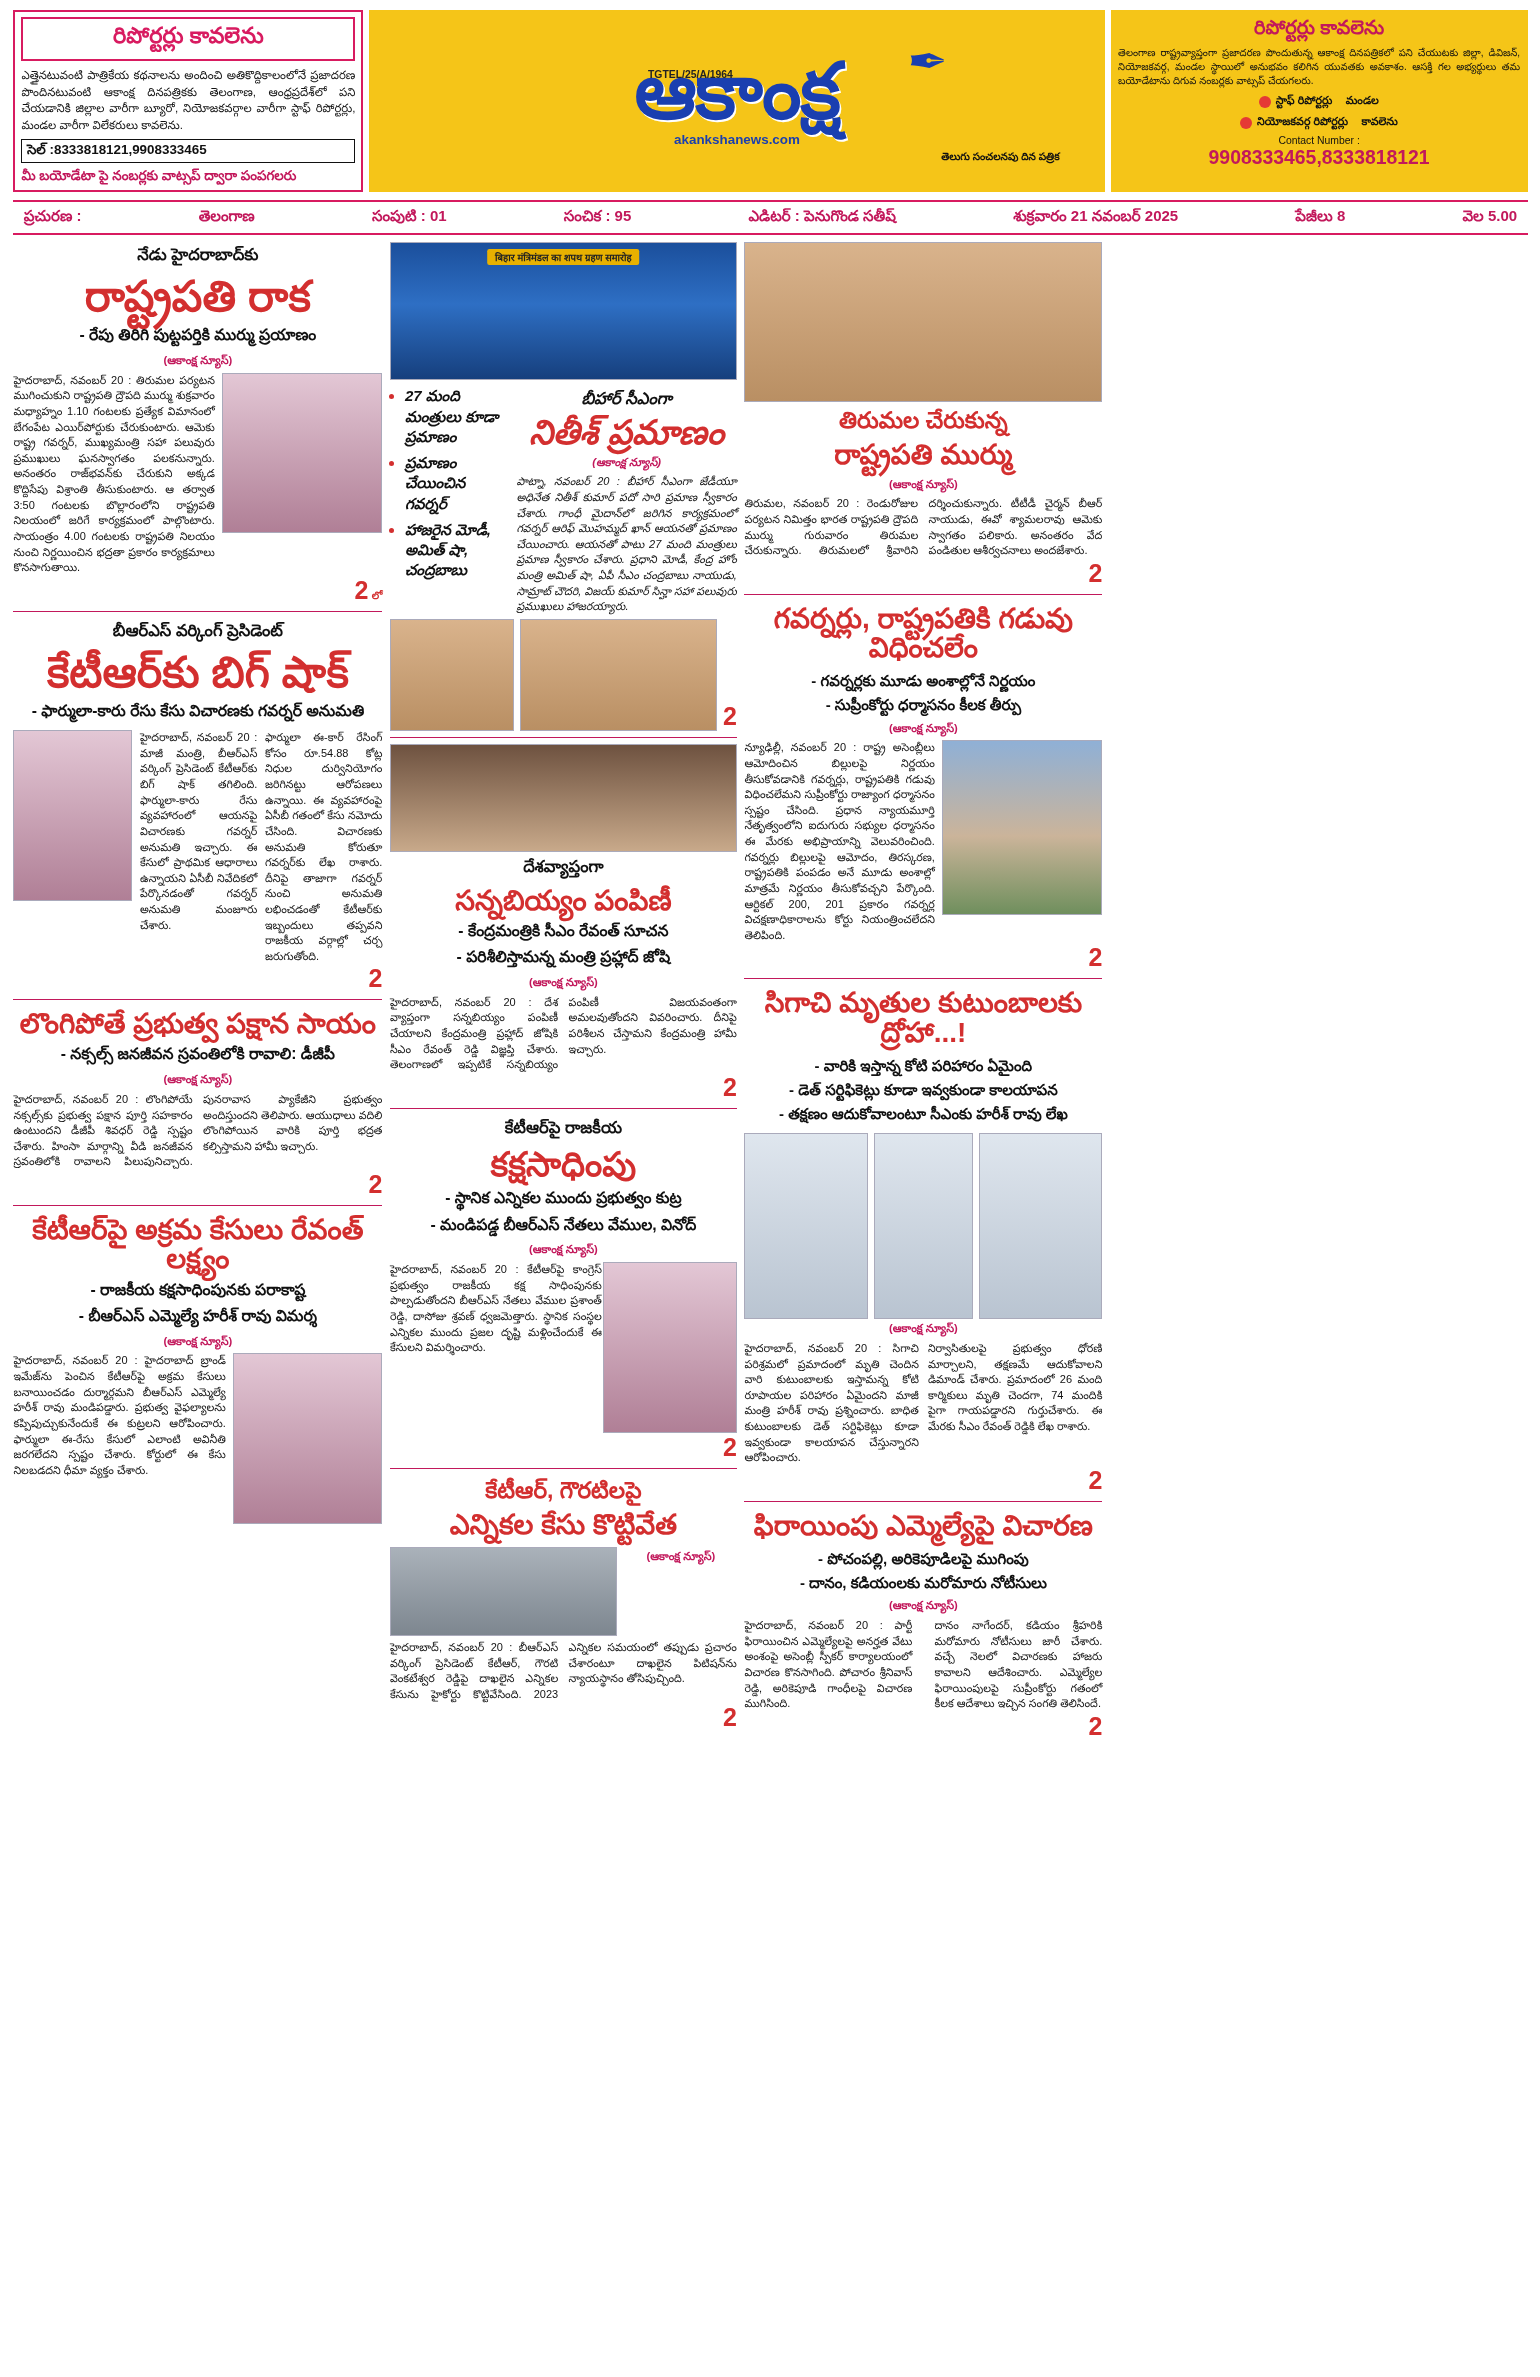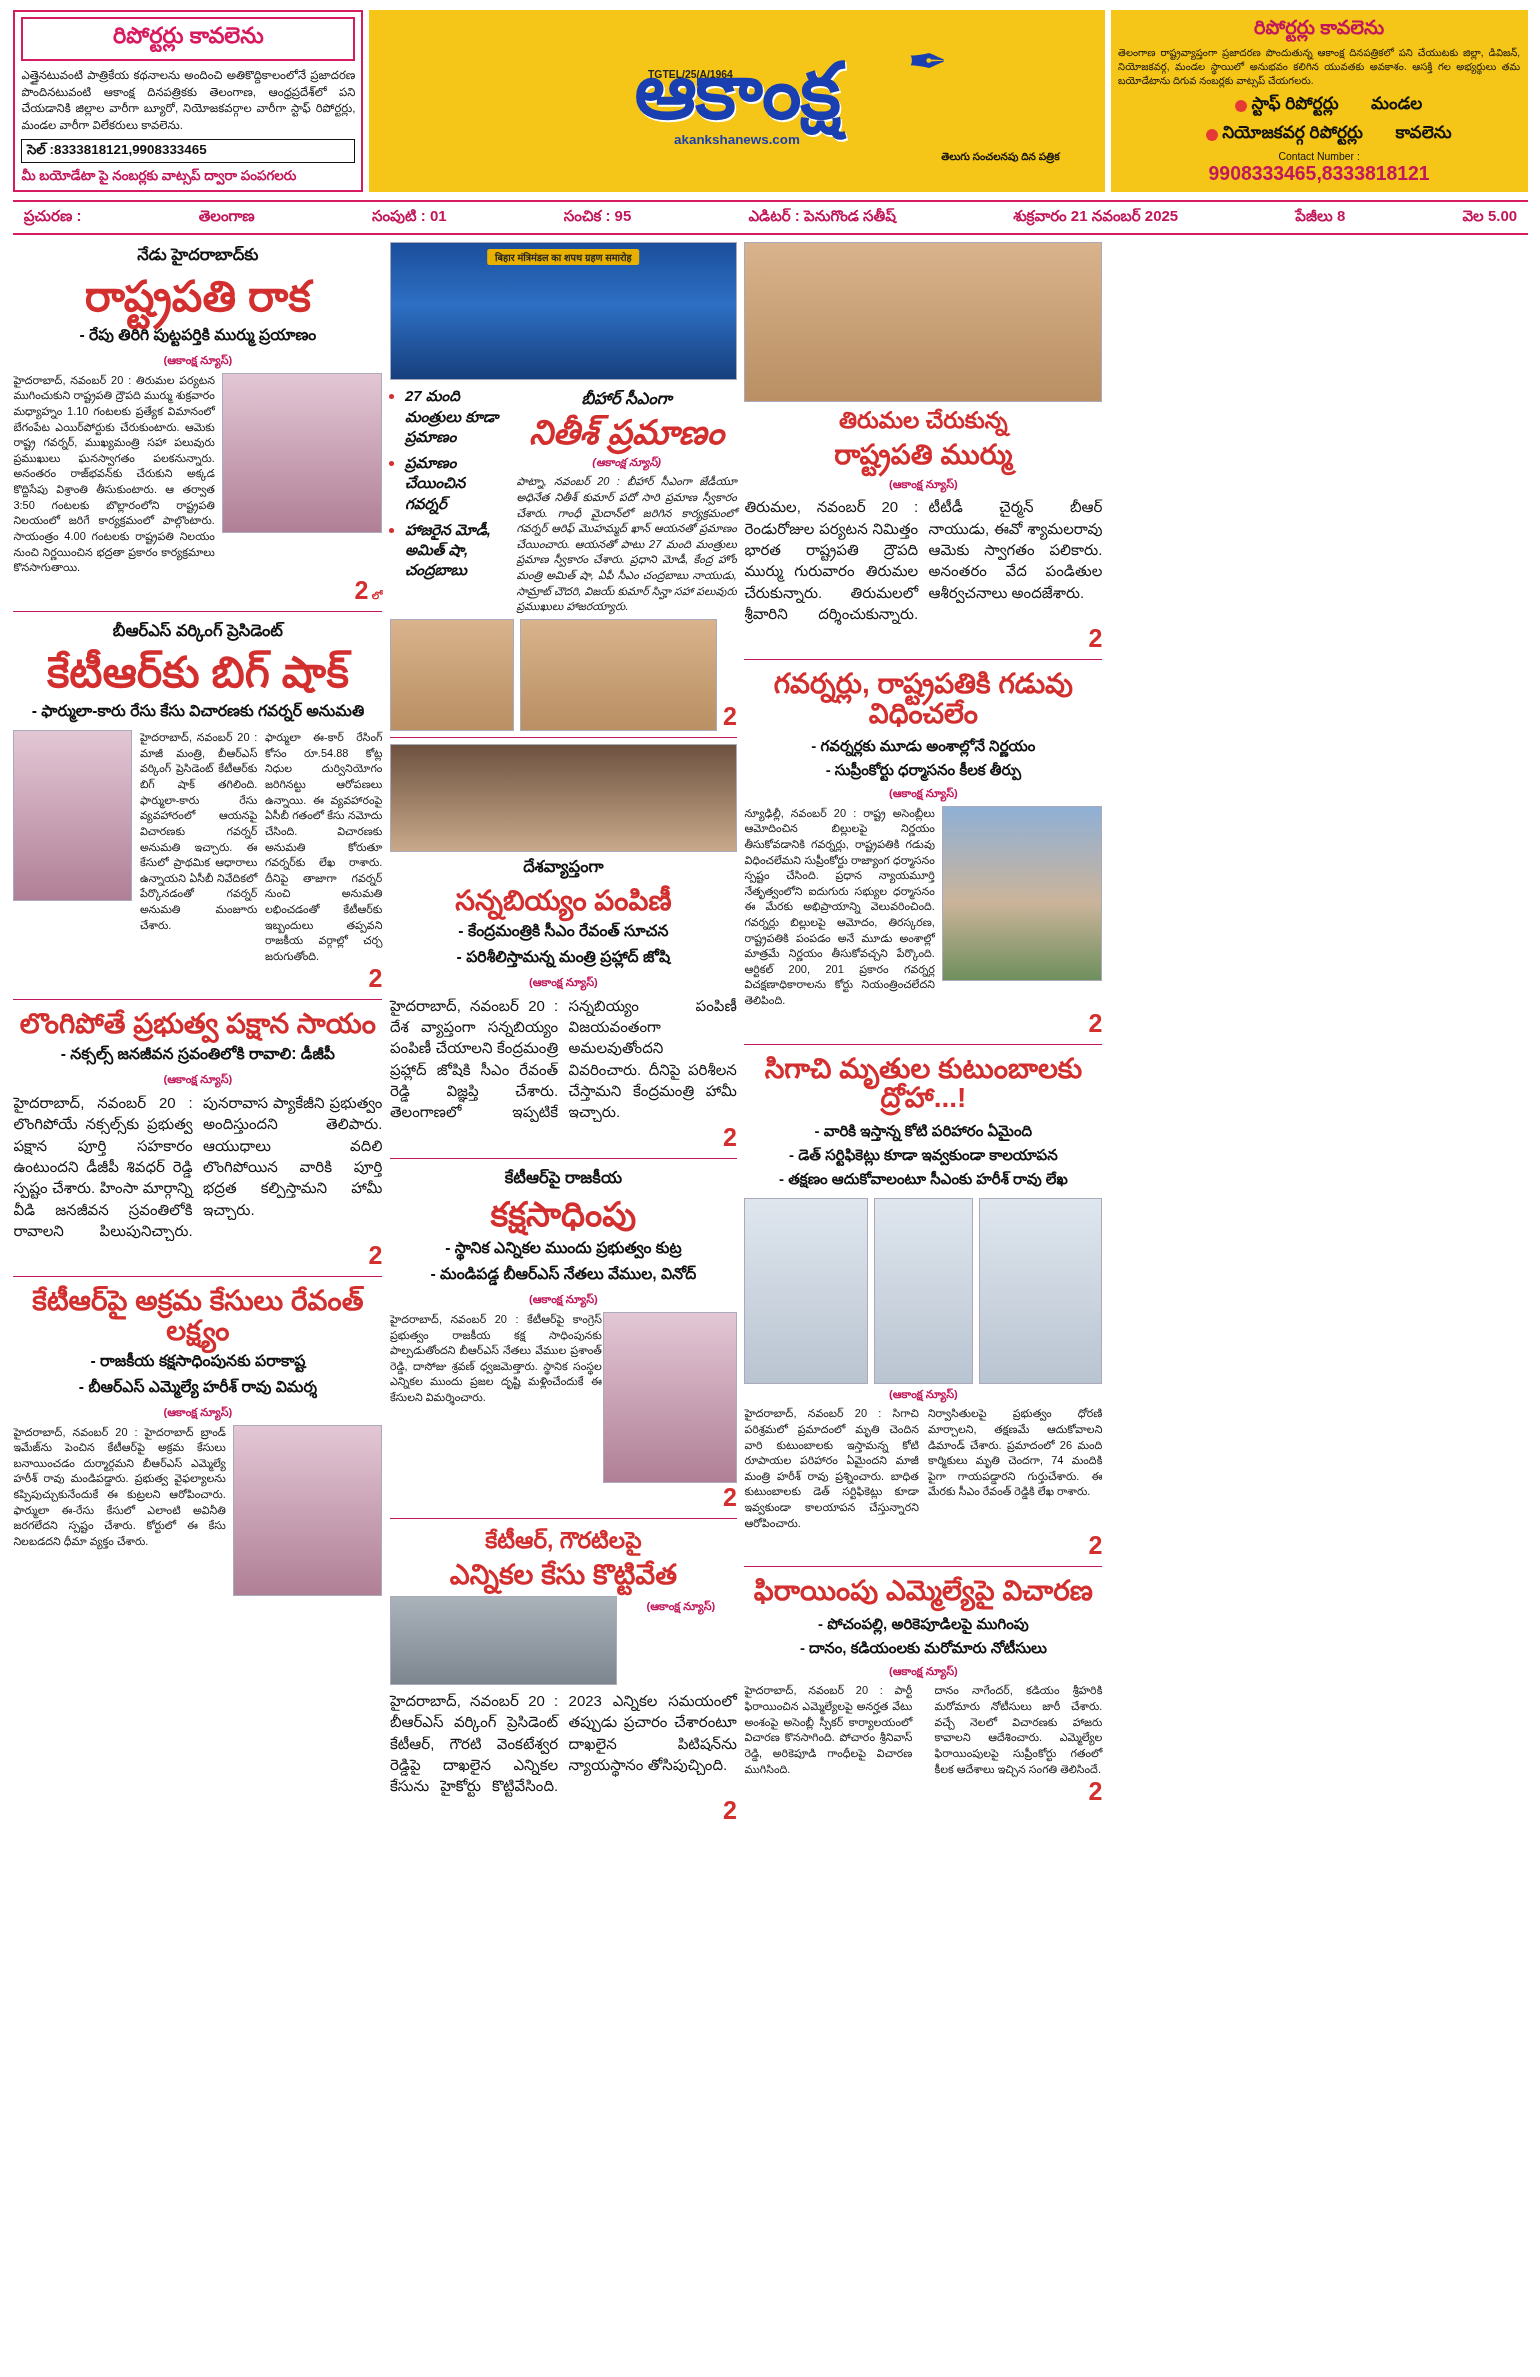--- a/index.html
+++ b/index.html
@@ -32,21 +32,21 @@
   .mh-logo { font-size:78px; font-weight:bold; color:#1a3fb0; line-height:1.0; letter-spacing:-1.5px;
              text-shadow: 1.5px 1.5px 0 #ffffff; }
   .mh-site { font-size:13.4px; color:#1a3fb0; font-weight:bold; margin-top:1.5px; }
   .mh-tag { position:absolute; right:45px; bottom:27px; font-size:10.4px; color:#111; font-weight:bold; }
   .mh-pen { position:absolute; right:157px; top:22.4px; font-size:48px; color:#1a3fb0; }
 
   .mh-right { width: 417px; background:#f5c518; padding:6px 7.5px; display:flex; flex-direction:column; }
   .mh-right-title { text-align:center; color:#c2185b; font-weight:bold; font-size:19.4px; margin-bottom:3px;}
   .mh-right-body { font-size:10px; line-height:1.4; color:#111; text-align:justify; }
   .mh-right-row { display:flex; gap:13.4px; margin-top:6px; align-items:center; justify-content:center; }
-  .mh-chip { display:flex; align-items:center; gap:4.5px; font-size:17px; font-weight:bold; color:#111;margin-left:19px; }
+  .mh-chip { display:flex; align-items:center; gap:4.5px; font-size:11px; font-weight:bold; color:#111; }
   .dot-red { width:12px; height:12px; border-radius:50%; background:#e53935; display:inline-block; }
   .mh-contact { text-align:center; font-size:10.4px; margin-top:4.5px; color:#111; }
   .mh-numbers { text-align:center; font-size:19.4px; font-weight:bold; color:#c2185b; }
 
   
   .infobar {
     margin-top:7.5px; border-top:2.2px solid #d81b60; border-bottom:2.2px solid #d81b60;
     display:flex; align-items:center; justify-content:space-between;
     padding:5.2px 10.4px; font-size:15px; font-weight:bold; color:#c2185b;
   }
@@ -65,21 +65,21 @@
   .headline {
     text-align:center; font-weight:bold; color:#d32f2f; line-height:1.05; margin:3px 0 4.5px 0;
   }
   .h-xl { font-size:43px; }
   .h-lg { font-size:34px; }
   .h-md { font-size:28px; }
   .h-sm { font-size:23px; }
   .subhead { text-align:center; font-size:15.7px; font-weight:bold; color:#111; margin:2.2px 0; }
   .byline { text-align:center; font-size:11.2px; font-weight:bold; color:#c2185b; margin:3.7px 0; }
 
-  .body2 { column-count:2; column-gap:10.4px; font-size:15px; line-height:1.42; text-align:justify; }
+  .body2 { column-count:2; column-gap:10.4px; font-size:11px; line-height:1.42; text-align:justify; }
   .body1 { font-size:11px; line-height:1.42; text-align:justify; }
   .cont-sub { color:#d32f2f; font-weight:bold; font-size:10.4px; }
 
   .photo { width:100%; background:#bfc6cc; position:relative; overflow:hidden; border:0.7px solid #aab; }
   .ph-stage { background: linear-gradient(#1b4f9c 0%, #2e6fc4 45%, #163f7d 100%); }
   .ph-warm { background: linear-gradient(#d9b38c, #b98f63); }
   .ph-hall { background: linear-gradient(#6e5240, #c8a98a); }
   .ph-court { background: linear-gradient(#8fb0d6 0%, #cbb49a 55%, #6f8f5d 100%); }
   .ph-pink { background: linear-gradient(#e3c7d5, #b07f96); }
   .ph-doc { background: linear-gradient(#dfe6ee, #b9c4d1); }

